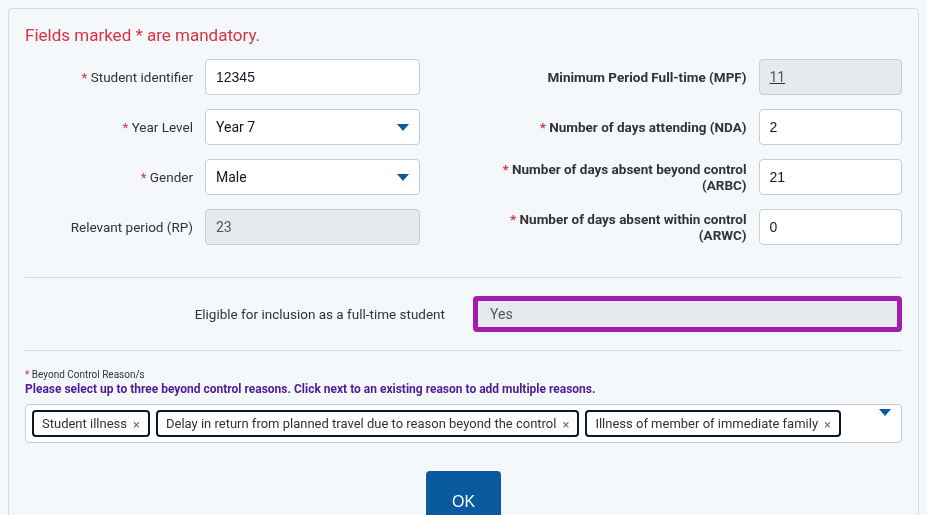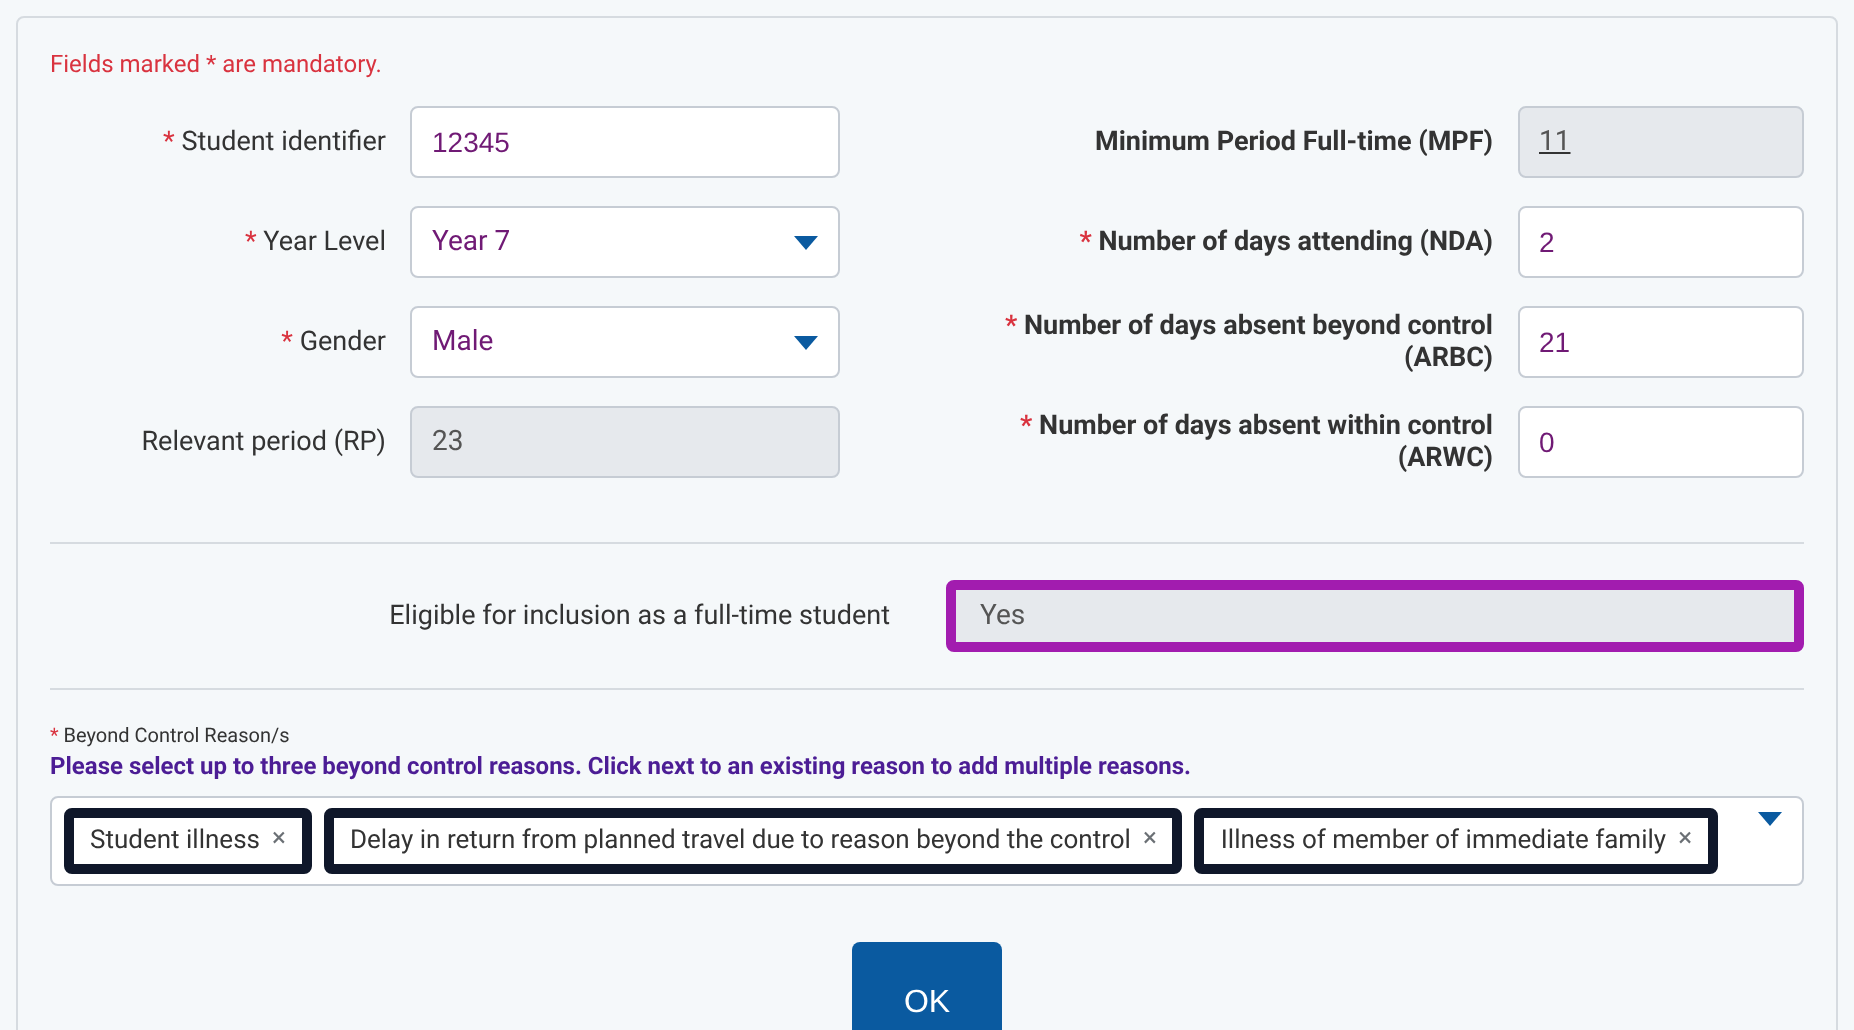--- a/index.html
+++ b/index.html
@@ -13,21 +13,21 @@
   }
   .panel {
     background: #f5f8fa;
     border: 1px solid #d6dbe0;
     border-radius: 4px;
     padding: 16px;
     width: 911px;
   }
   .mandatory-note {
     color: #d9333f;
-    font-size: 12px;
+    font-size: 17px;
     margin-bottom: 14px;
   }
   .mandatory-note .asterisk {
     color: #d9333f;
   }
   .two-col {
     display: flex;
     gap: 40px;
   }
   .col { flex: 1; }
@@ -57,21 +57,21 @@
     text-decoration: underline;
   }
   input.text, .select-box, .readonly-box {
     width: 100%;
     height: 36px;
     padding: 6px 10px;
     font-size: 14px;
     border: 1px solid #c6ccd4;
     border-radius: 4px;
     background: #fff;
-    color: #701a75;
+    color: #0f172a;
   }
   .readonly-box {
     background: #e6e9ed;
     color: #555;
     display: flex;
     align-items: center;
   }
   .select-box {
     display: flex;
     align-items: center;
@@ -129,23 +129,23 @@
     gap: 6px;
     border: 1px solid #c6ccd4;
     background: #fff;
     border-radius: 4px;
     padding: 5px 36px 5px 6px;
     position: relative;
     min-height: 38px;
   }
   .chip {
     display: inline-flex;
-    align-items: flex-start;
+    align-items: flex-end;
     gap: 6px;
-    border: 5px solid #0f172a;
+    border: 2px solid #0f172a;
     border-radius: 4px;
     background: #fff;
     padding: 4px 8px;
     font-size: 13px;
     color: #333;
   }
   .chip .x {
     color: #6b7075;
     font-size: 13px;
     cursor: pointer;

